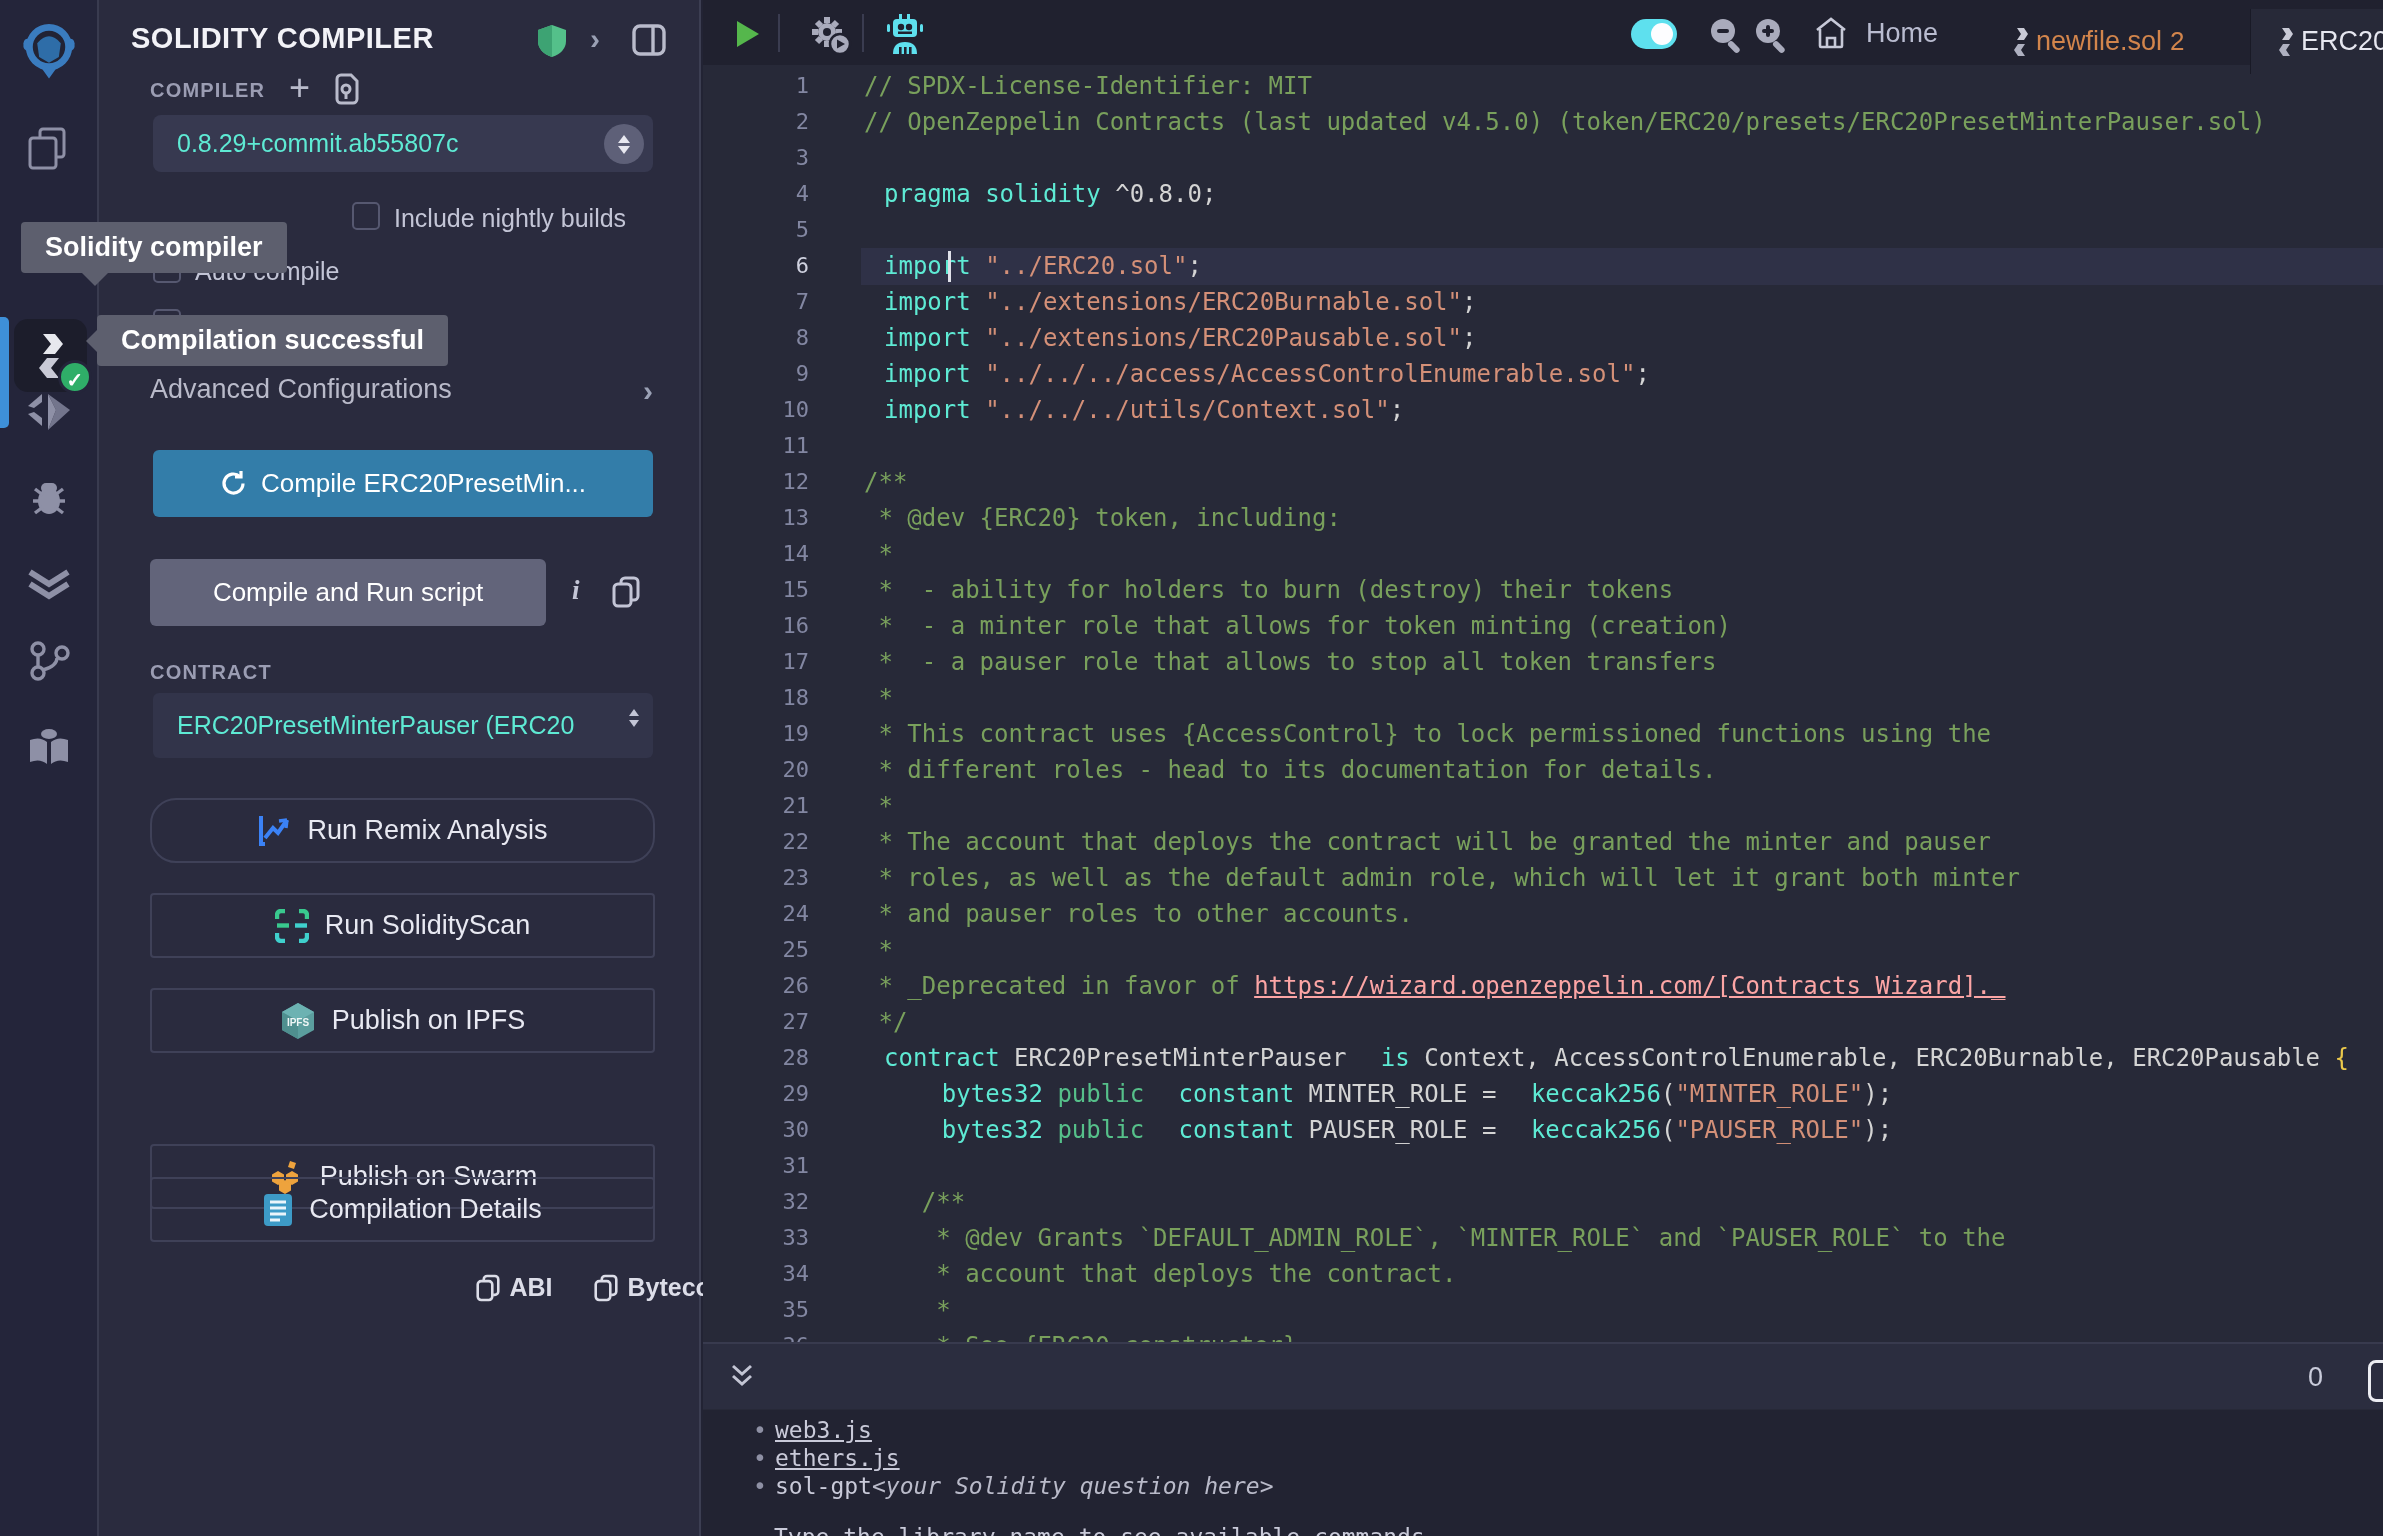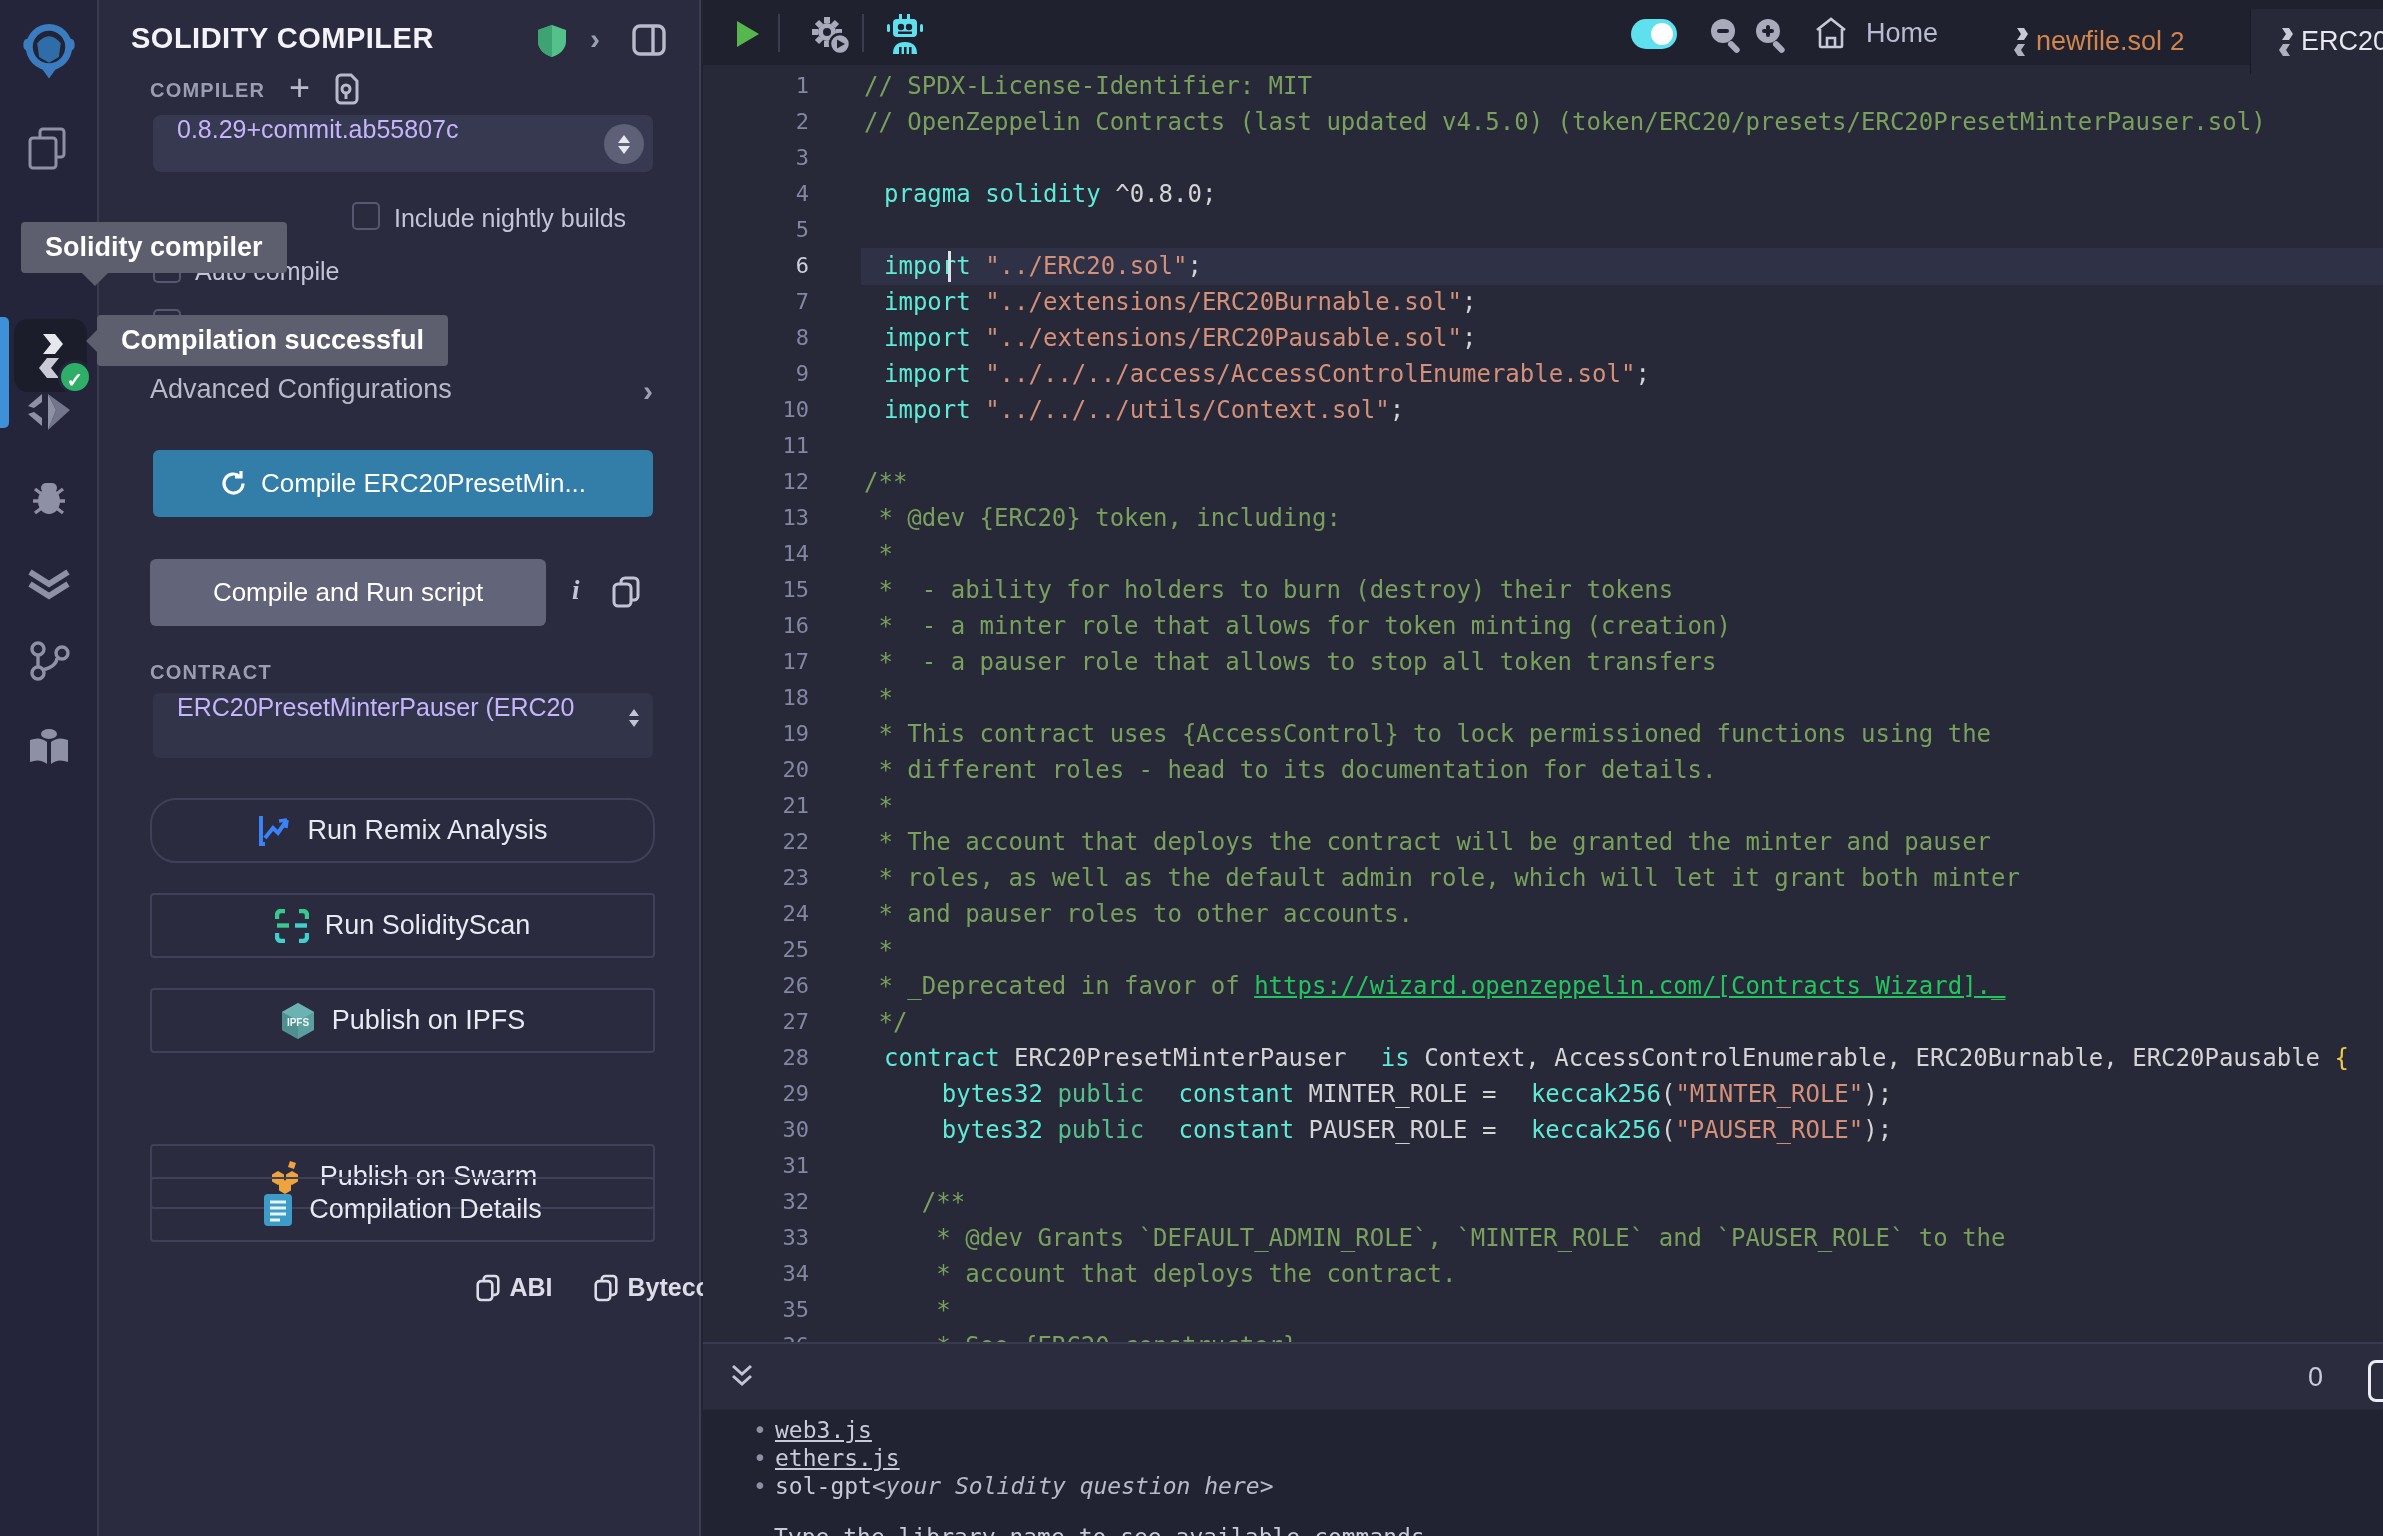--- a/index.html
+++ b/index.html
@@ -13,21 +13,21 @@
   .ibar-icon { position:absolute; left:50%; transform:translate(-50%,-50%); }
   #active-tile { position:absolute; left:14px; top:319px; width:73px; height:73px; background:#1c1d2b; border-radius:14px; }
   #active-badge { position:absolute; left:58px; top:360px; width:34px; height:34px; background:#2fae68; border-radius:50%;
                   color:#fff; font-size:20px; font-weight:bold; text-align:center; line-height:34px; border:3px solid #24253a;}
   #active-indicator { position:absolute; left:0; top:317px; width:9px; height:111px; background:#3e90d8; border-radius:0 5px 5px 0; }
 
   
   #panel { left:99px; top:0; width:602px; height:1537px; background:#2a2b3e; border-right:2px solid #3c3e52; }
   #panel-title { left:32px; top:22px; font-size:29px; font-weight:bold; color:#f2f2f7; letter-spacing:0.5px; }
   .small-label { font-size:20px; color:#9b9db3; letter-spacing:1.2px; font-weight:bold; }
-  .select { background:#373950; border-radius:8px; color:#c4b5fd; font-size:25px; display:flex; align-items:flex-start; }
+  .select { background:#373950; border-radius:8px; color:#5eead4; font-size:25px; display:flex; align-items:center; }
   #version-select { left:54px; top:115px; width:500px; height:57px; padding-left:24px; }
   #version-circle { position:absolute; right:9px; top:9px; width:40px; height:40px; border-radius:50%; background:#5e6078;
                     display:flex; flex-direction:column; align-items:center; justify-content:center; gap:3px; }
   .tri-up { width:0;height:0;border-left:6px solid transparent;border-right:6px solid transparent;border-bottom:8px solid #e8e8f0; }
   .tri-dn { width:0;height:0;border-left:6px solid transparent;border-right:6px solid transparent;border-top:8px solid #e8e8f0; }
   .checkbox { position:absolute; width:28px; height:28px; border:2px solid #565870; border-radius:5px; background:#2a2b3e; }
   .cb-label { position:absolute; font-size:25px; color:#c3c5d6; }
   #advanced-row { position:absolute; left:51px; top:374px; width:503px; color:#b9bac9; font-size:27px; display:flex; justify-content:space-between; }
   .chev { color:#9aa0b4; font-size:30px; font-weight:bold; }
   #compile-btn { left:54px; top:450px; width:500px; height:67px; background:#337da9; border-radius:6px; color:#fff;
@@ -70,21 +70,21 @@
               font-family:"DejaVu Sans Mono",monospace; font-size:24px; }
   #code-lines { position:absolute; left:0; top:3px; width:1681px; }
   .code-row { display:flex; height:36px; line-height:36px; white-space:pre; }
   .code-row .num { width:106px; text-align:right; color:#8387a2; font-size:22px; flex:none; }
   .code-row .txt { margin-left:55px; color:#d4d4d4; }
   .num.active-num { color:#d0d2e0; }
   #cur-line { position:absolute; left:158px; right:0; top:183px; height:37px; background:#2f3147; }
   #cursor { position:absolute; left:245px; top:186px; width:3px; height:31px; background:#dfe0e8; z-index:5; }
   .tok-c { color:#79a05c; } .tok-k { color:#5eead4;margin-left:20px; } .tok-s { color:#d49078; }
   .tok-g { color:#56c08a; } .tok-w { color:#d4d4d4; } .tok-y { color:#ecc94b; }
-  .tok-cu { color:#22c55e; text-decoration:underline; }
+  .tok-cu { color:#fca5a5; text-decoration:underline; }
 
   
   #termbar { position:absolute; left:0; top:1342px; width:1681px; height:67px; background:#2b2d3f; border-top:2px solid #383a4e; }
   #term-badge { position:absolute; right:61px; top:18px; font-size:27px; color:#c9cbda; }
   #term-box { position:absolute; left:1665px; top:16px; width:40px; height:42px; border:3px solid #ecedf2; border-radius:8px; }
   #termcontent { position:absolute; left:0; top:1410px; width:1681px; height:127px; background:#222332;
                  font-family:"DejaVu Sans Mono",monospace; font-size:23px; color:#c9cad9; }
   .term-row { display:flex; height:28px; line-height:28px; }
   .term-bullet { width:22px; margin-left:50px; color:#8e90a4; flex:none; }
   .term-link { text-decoration:underline; }

